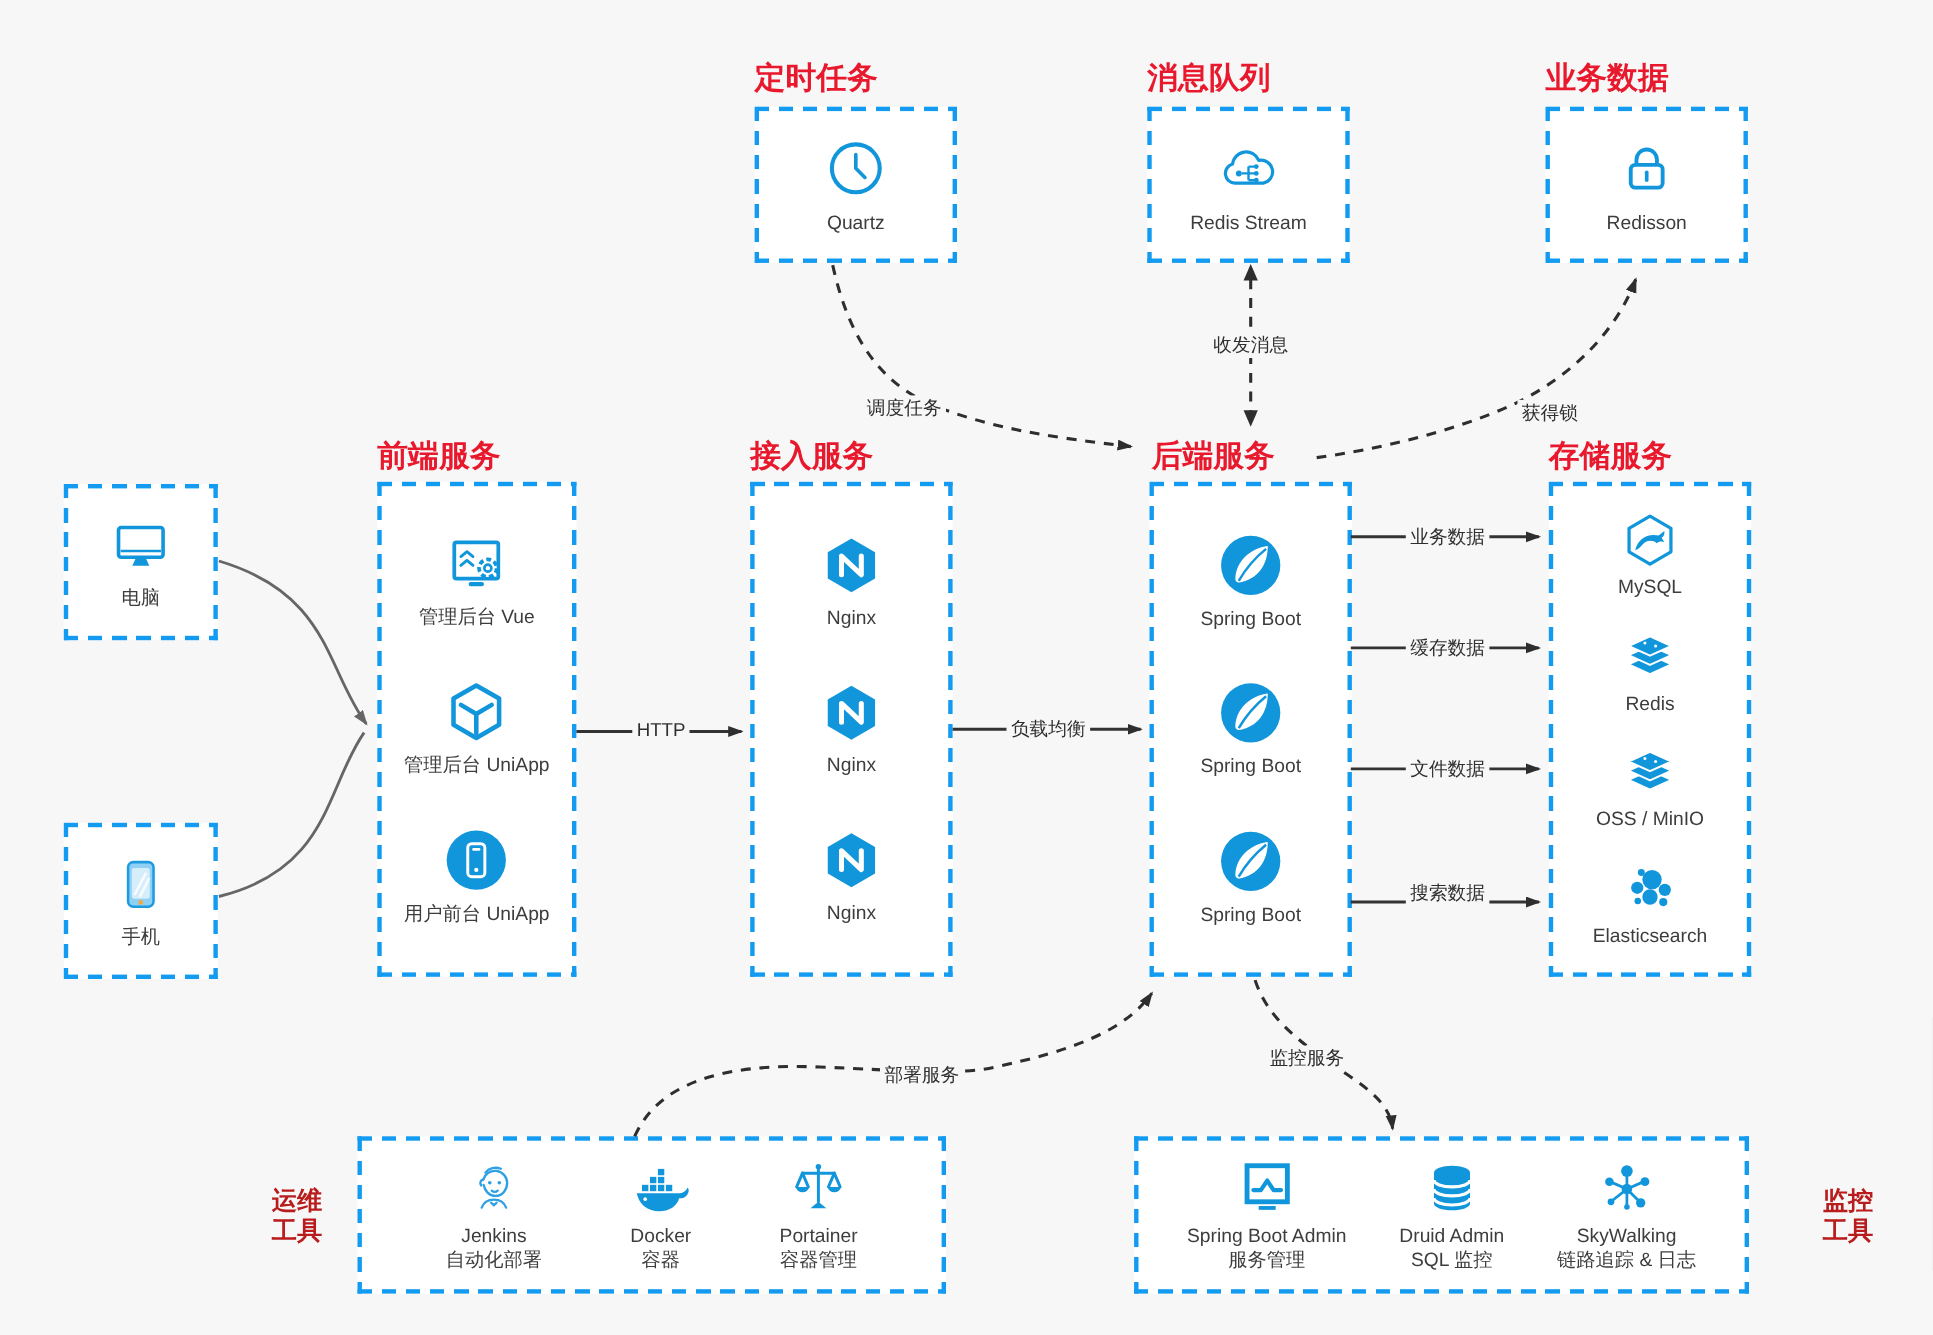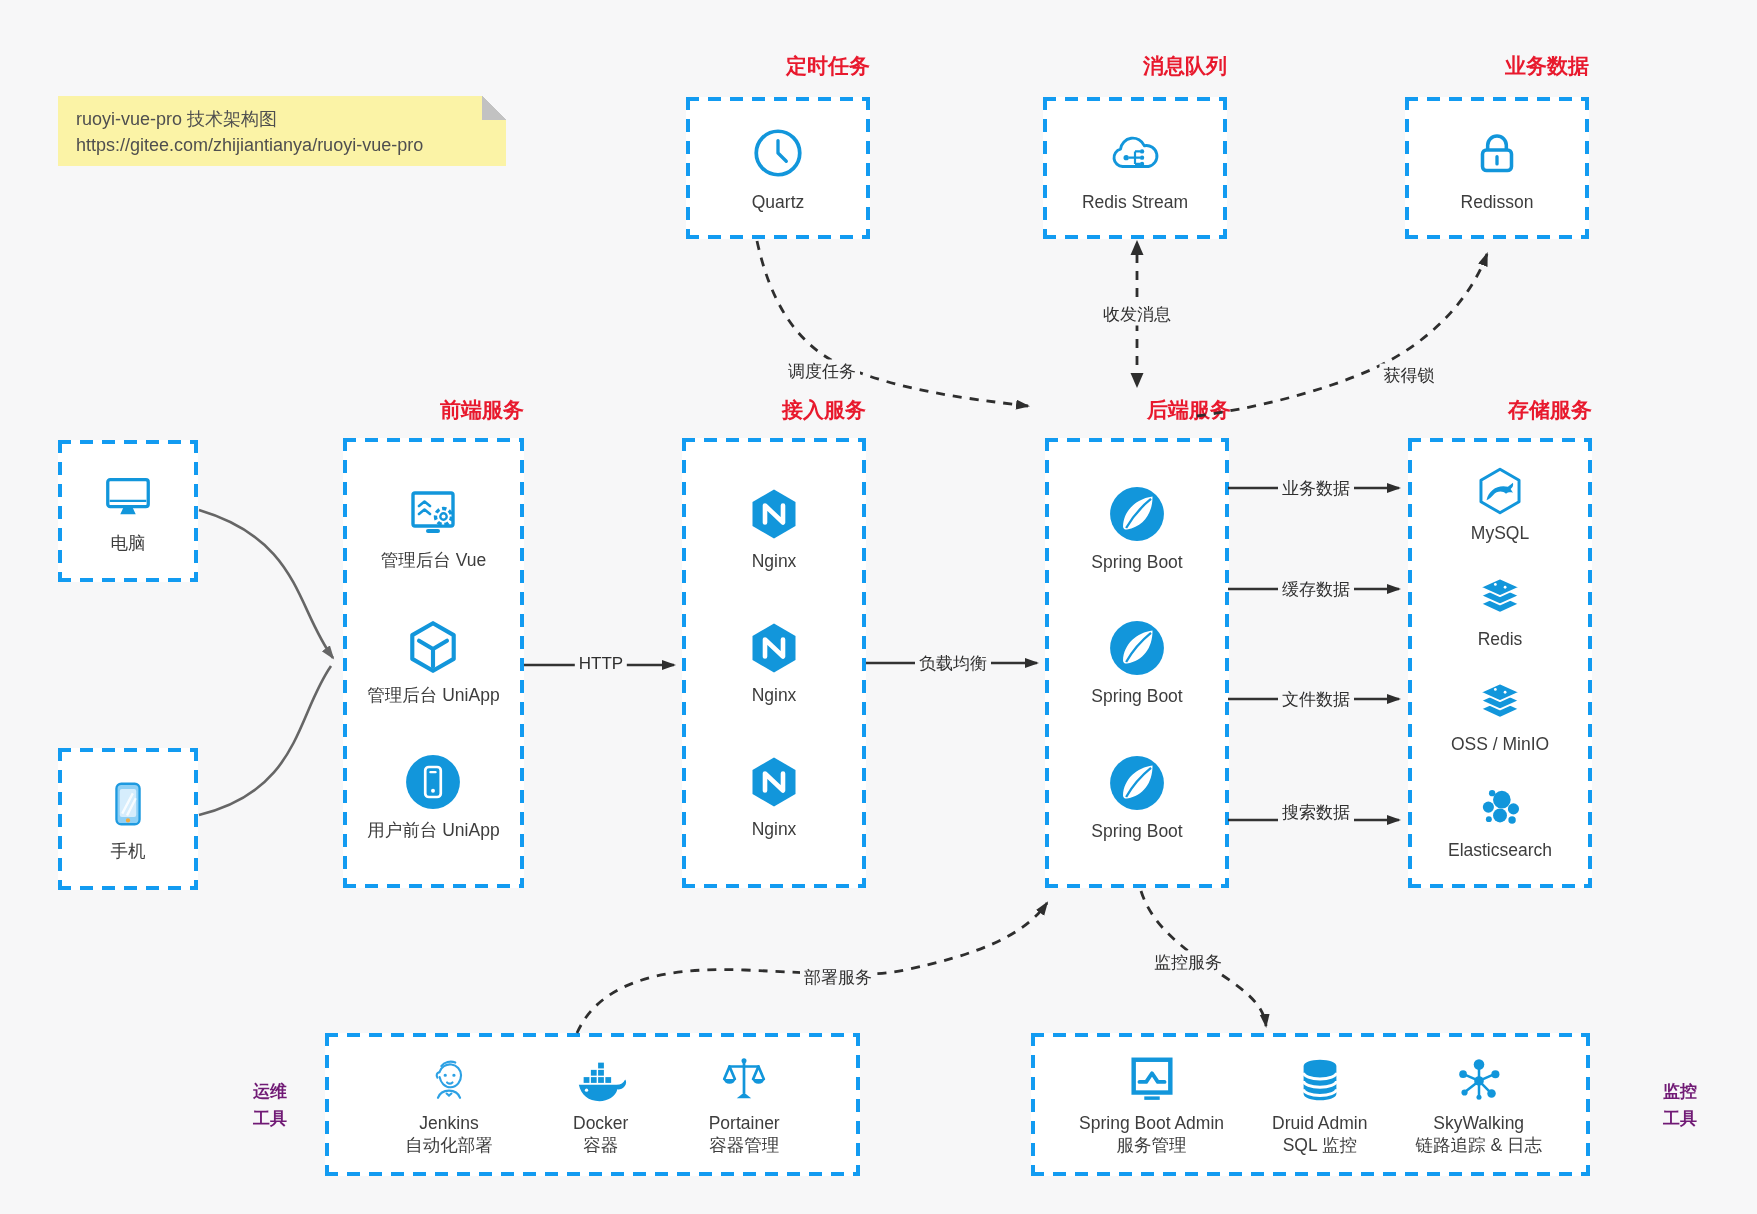--- a/index.html
+++ b/index.html
@@ -15,22 +15,22 @@
   .dashed-box::before{content:"";position:absolute;inset:0;pointer-events:none;background:
     repeating-linear-gradient(90deg,#129bf1 0 13px,transparent 13px 22px) left top/100% 4px no-repeat,
     repeating-linear-gradient(90deg,#129bf1 0 13px,transparent 13px 22px) left bottom/100% 4px no-repeat,
     repeating-linear-gradient(180deg,#129bf1 0 13px,transparent 13px 22px) left top/4px 100% no-repeat,
     repeating-linear-gradient(180deg,#129bf1 0 13px,transparent 13px 22px) right top/4px 100% no-repeat;}
   .vcol{display:flex;flex-direction:column;justify-content:space-evenly;align-items:center;}
   .hrow{display:flex;flex-direction:row;justify-content:space-evenly;align-items:center;}
   .center1{display:flex;flex-direction:column;justify-content:center;align-items:center;gap:9px;}
   .node{display:flex;flex-direction:column;align-items:center;gap:8px;}
   .node-label{font-size:17.5px;color:#3d3d3d;text-align:center;line-height:22px;white-space:nowrap;}
-  .group-title{position:absolute;color:#e8192d;font-weight:bold;font-size:21px;text-align:right;white-space:nowrap;}
-  .side-label{position:absolute;color:#701a75;font-weight:bold;font-size:17px;line-height:27px;text-align:center;}
+  .group-title{position:absolute;color:#e8192d;font-weight:bold;font-size:28px;text-align:left;white-space:nowrap;}
+  .side-label{position:absolute;color:#b91c1c;font-weight:bold;font-size:23px;line-height:27px;text-align:center;}
   .edge-label{position:absolute;transform:translate(-50%,-50%);background:#f7f7f8;padding:0 4px;
         font-size:17px;color:#2f2f2f;white-space:nowrap;z-index:5;}
   .edges{position:absolute;left:0;top:0;z-index:4;pointer-events:none;}
 </style>
 </head>
 <body>
 
 <div class="canvas">
 
   <svg class="edges" width="1757" height="1214" viewBox="0 0 1757 1214">
@@ -67,25 +67,20 @@
   <span class="edge-label" style="left:1316px;top:488px">业务数据</span>
   <span class="edge-label" style="left:1316px;top:589px">缓存数据</span>
   <span class="edge-label" style="left:1316px;top:699px">文件数据</span>
   <span class="edge-label" style="left:1316px;top:812px">搜索数据</span>
   <span class="edge-label" style="left:822px;top:371px">调度任务</span>
   <span class="edge-label" style="left:1137px;top:314px">收发消息</span>
   <span class="edge-label" style="left:1409px;top:375px">获得锁</span>
   <span class="edge-label" style="left:838px;top:977px">部署服务</span>
   <span class="edge-label" style="left:1188px;top:962px">监控服务</span>
 
-  <div class="note">
-    <div>ruoyi-vue-pro 技术架构图</div>
-    <div>https://gitee.com/zhijiantianya/ruoyi-vue-pro</div>
-    <div class="fold"></div>
-  </div>
 
   <div class="group-title" style="left:686px;top:52px;width:184px">定时任务</div>
   <div class="group-title" style="left:1043px;top:52px;width:184px">消息队列</div>
   <div class="group-title" style="left:1405px;top:52px;width:184px">业务数据</div>
   <div class="group-title" style="left:343px;top:396px;width:181px">前端服务</div>
   <div class="group-title" style="left:682px;top:396px;width:184px">接入服务</div>
   <div class="group-title" style="left:1047px;top:396px;width:184px">后端服务</div>
   <div class="group-title" style="left:1408px;top:396px;width:184px">存储服务</div>
 
   <div class="dashed-box center1" style="left:686px;top:97px;width:184px;height:142px">

